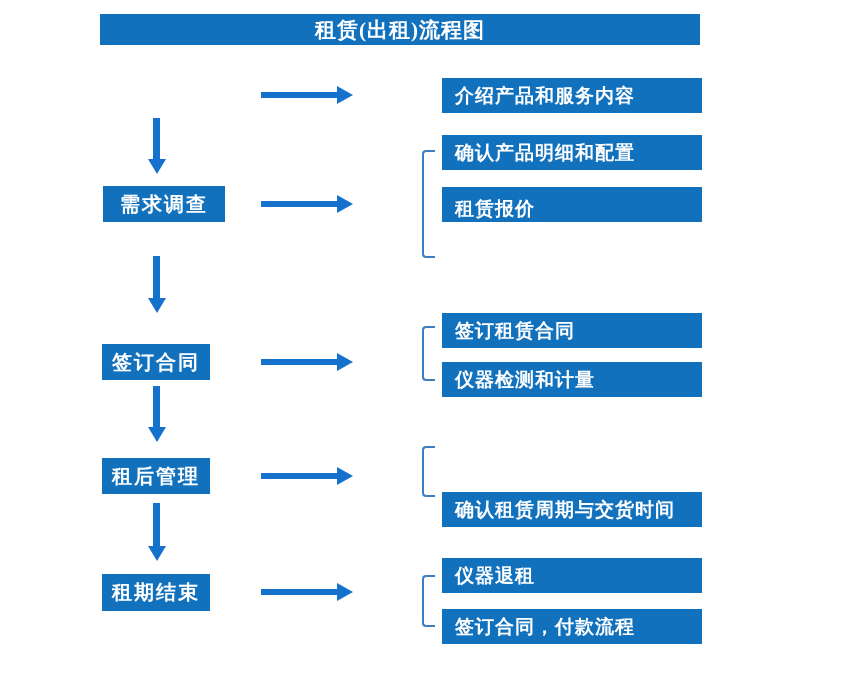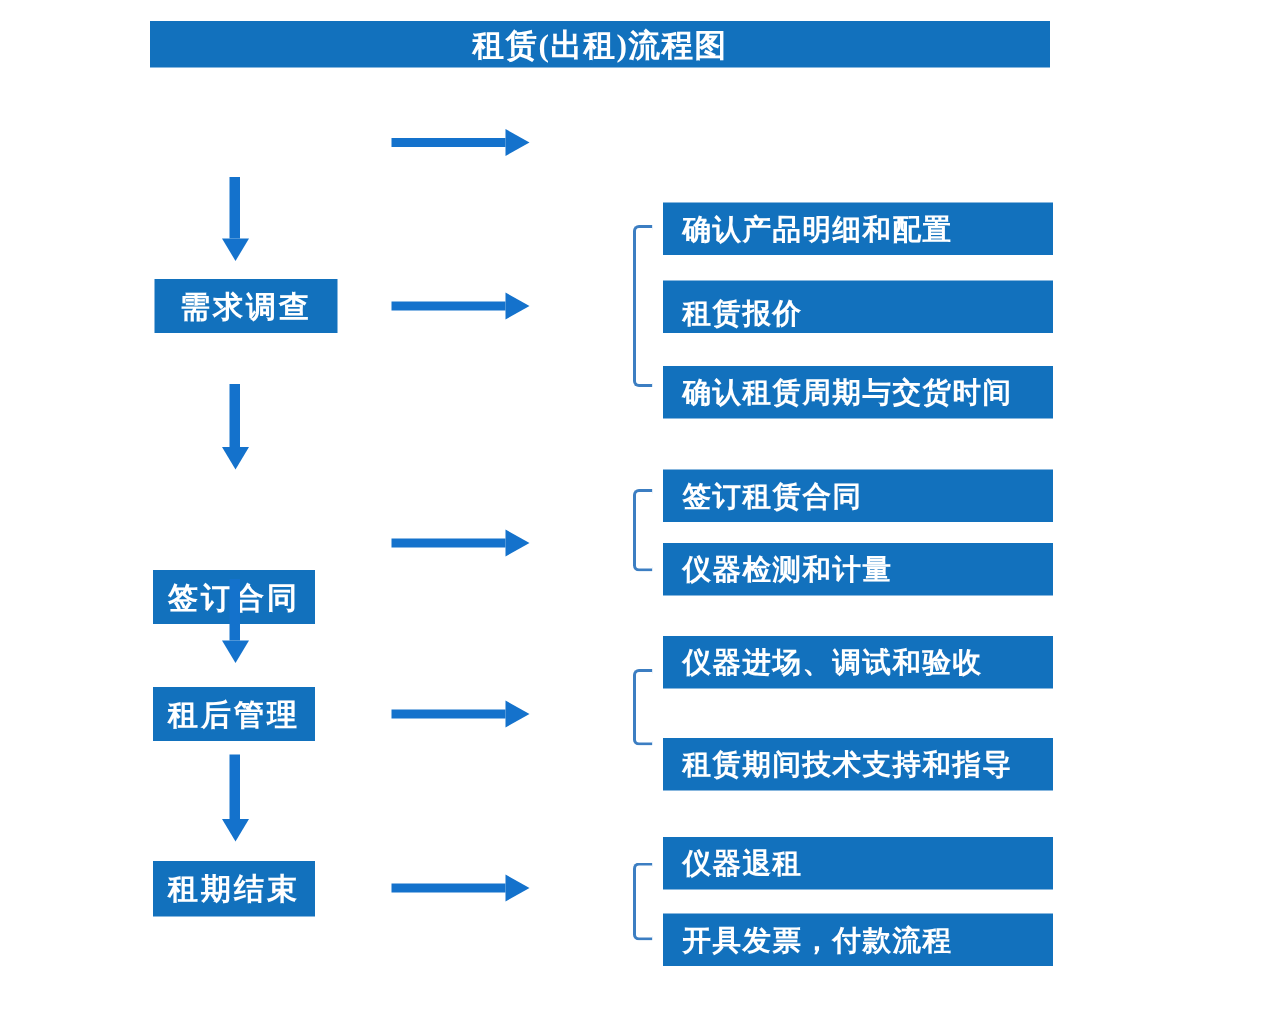--- a/index.html
+++ b/index.html
@@ -86,56 +86,53 @@
 
 <div class="canvas">
 
   <div class="blue-box title-bar">
     <span>租赁(出租)流程图</span>
   </div>
 
   <div class="blue-box stage-box" style="left:103px; top:186px; width:122px; height:36px;">
     <span>需求调查</span>
   </div>
-  <div class="blue-box stage-box" style="left:102px; top:344px; width:108px; height:36px;margin-top:36px;">
+  <div class="blue-box stage-box" style="left:102px; top:344px; width:108px; height:36px;">
     <span>签订合同</span>
   </div>
   <div class="blue-box stage-box" style="left:102px; top:458px; width:108px; height:36px;">
     <span>租后管理</span>
   </div>
   <div class="blue-box stage-box" style="left:102px; top:574px; width:108px; height:37px;">
     <span>租期结束</span>
   </div>
 
+  <div class="blue-box output-box" style="top:78px;">
+    <span>介绍产品和服务内容</span>
+  </div>
   <div class="blue-box output-box" style="top:135px;">
     <span>确认产品明细和配置</span>
   </div>
   <div class="blue-box output-box" style="top:187px;align-items:flex-end;">
     <span>租赁报价</span>
-  </div>
-  <div class="blue-box output-box" style="top:244px;">
-    <span>确认租赁周期与交货时间</span>
   </div>
   <div class="blue-box output-box" style="top:313px;">
     <span>签订租赁合同</span>
   </div>
   <div class="blue-box output-box" style="top:362px;">
     <span>仪器检测和计量</span>
   </div>
-  <div class="blue-box output-box" style="top:424px;">
-    <span>仪器进场、调试和验收</span>
-  </div>
   <div class="blue-box output-box" style="top:492px;">
-    <span>租赁期间技术支持和指导</span>
+    <span>确认租赁周期与交货时间</span>
   </div>
   <div class="blue-box output-box" style="top:558px;">
     <span>仪器退租</span>
   </div>
   <div class="blue-box output-box" style="top:609px;">
-    <span>开具发票，付款流程</span>
+    <span>签订合同，付款流程</span>
   </div>
 
   <div class="h-arrow" style="top:92px;"></div>
   <div class="h-arrow" style="top:201px;"></div>
   <div class="h-arrow" style="top:359px;"></div>
   <div class="h-arrow" style="top:473px;"></div>
   <div class="h-arrow" style="top:589px;"></div>
 
   <div class="v-arrow" style="top:118px; height:41px;"></div>
   <div class="v-arrow" style="top:256px; height:42px;"></div>

